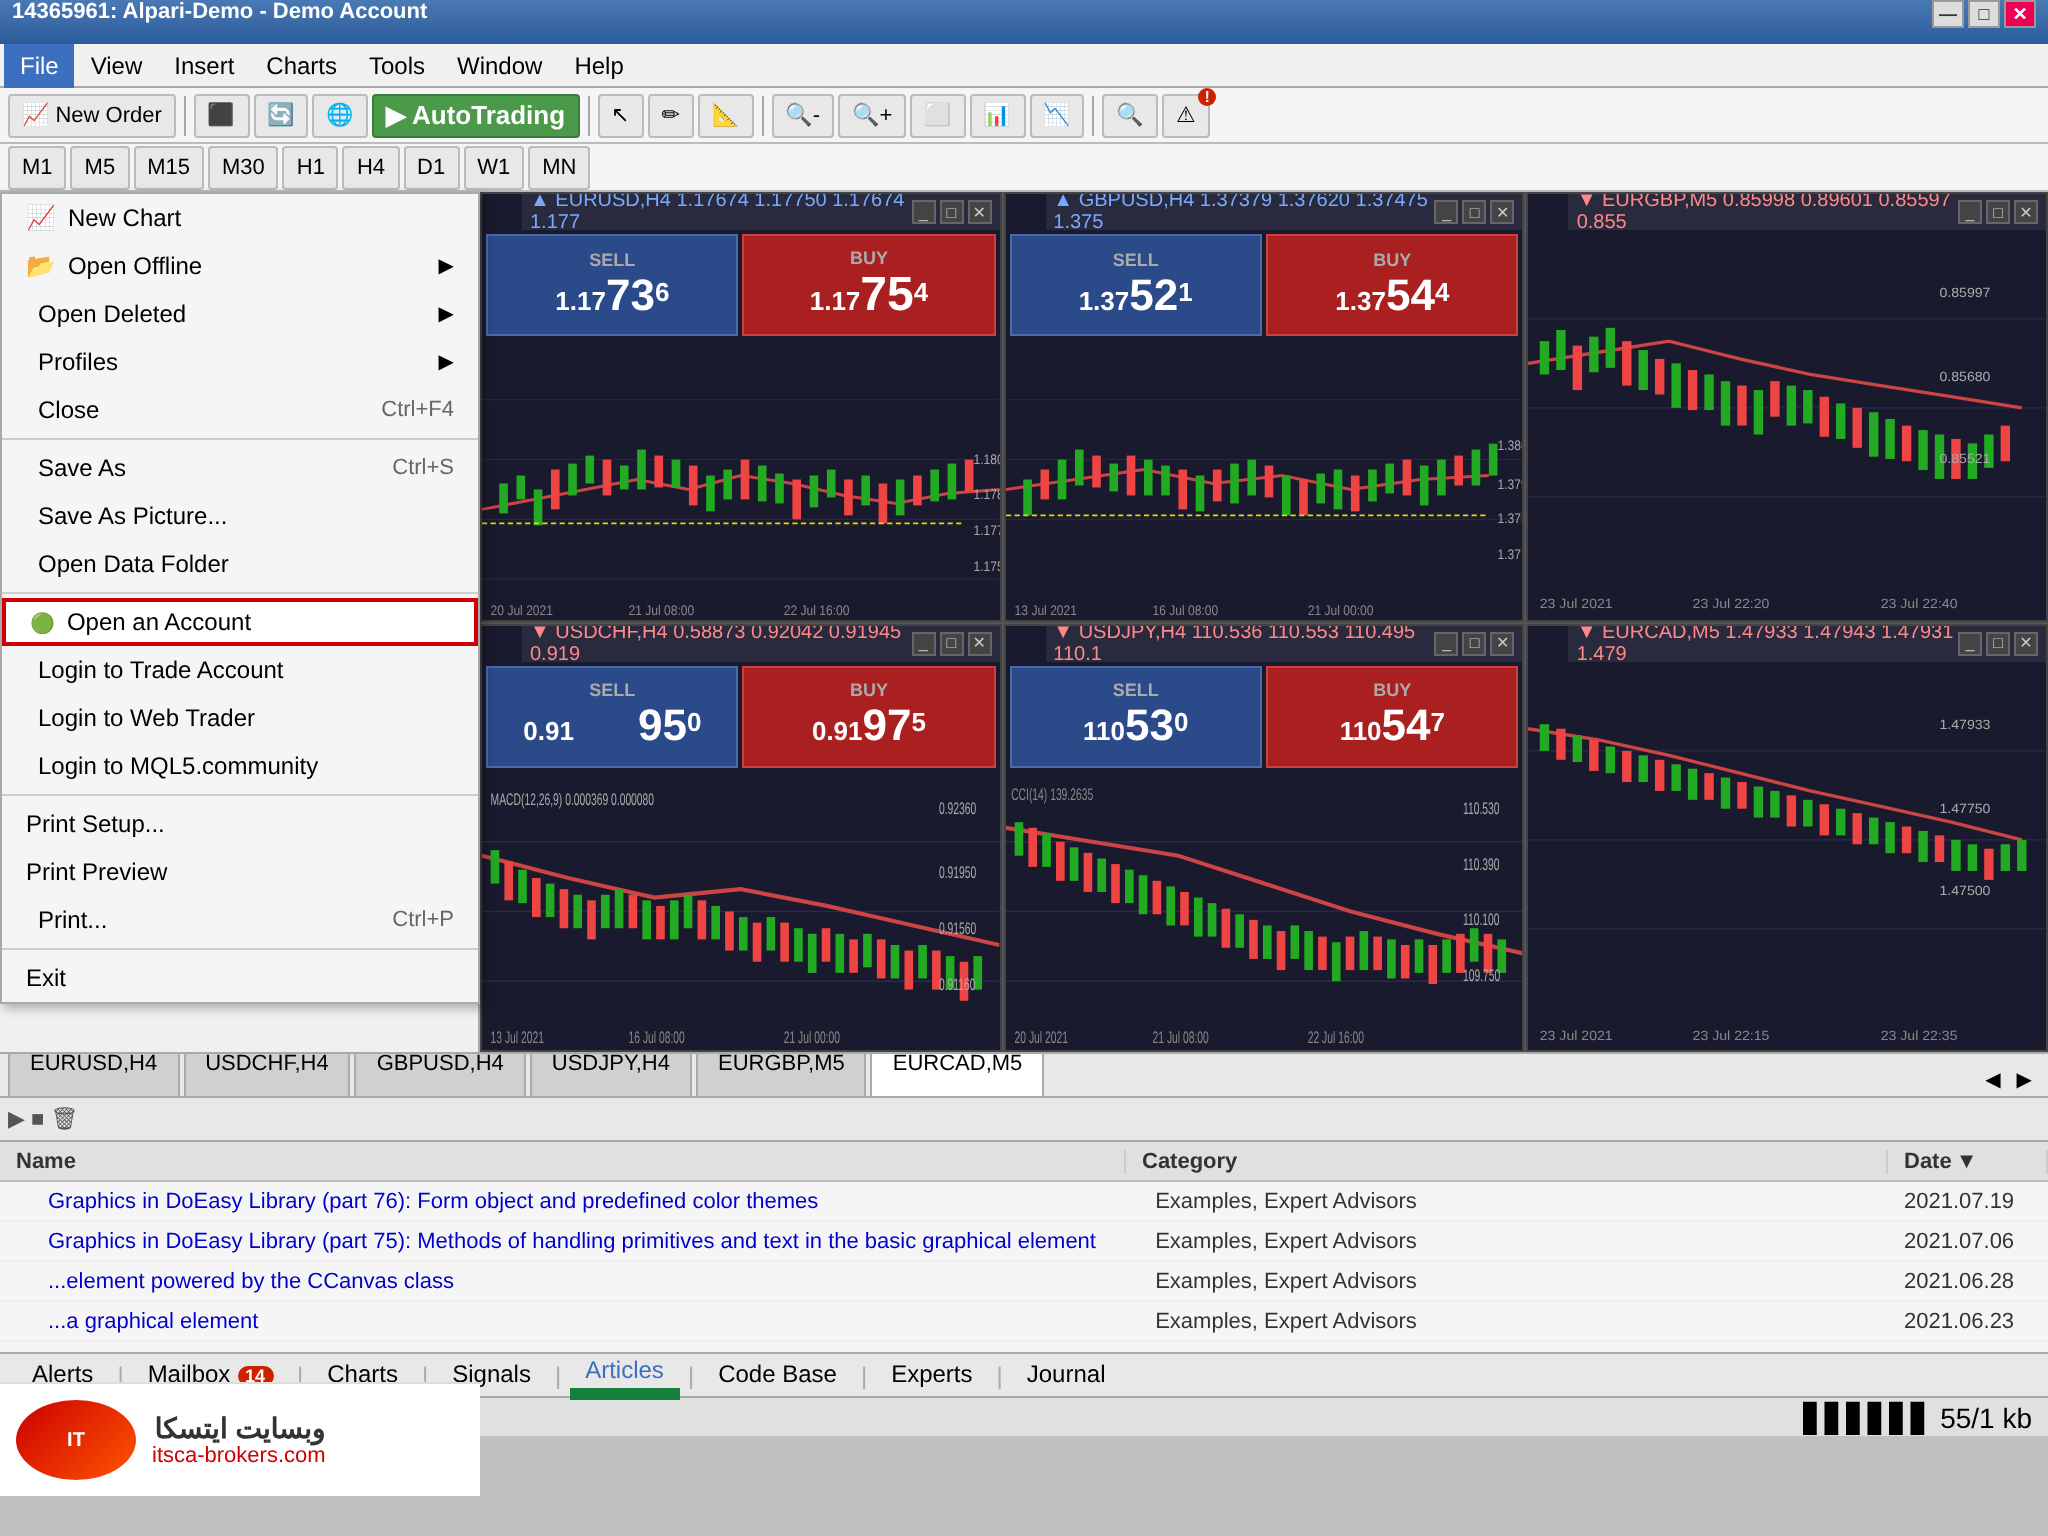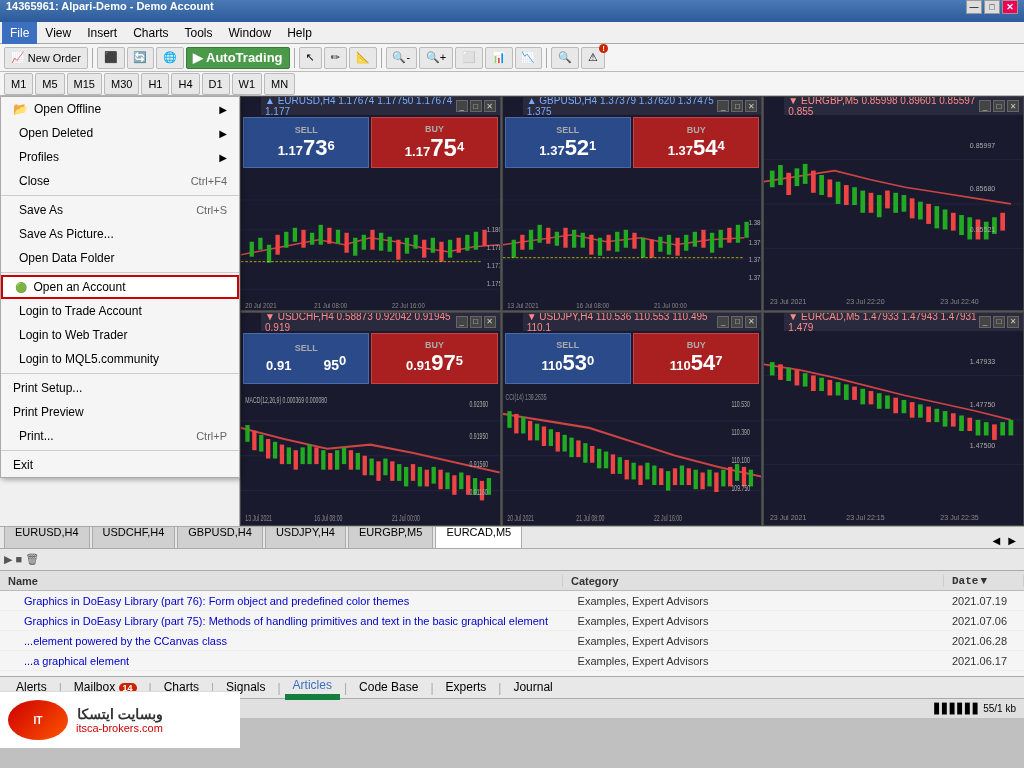--- a/index.html
+++ b/index.html
@@ -247,21 +247,21 @@
     .table-header {
       display: flex;
       background: #e0e0e0;
       border-bottom: 1px solid #bbb;
       height: 20px;
       align-items: center;
     }
     .th { padding: 0 8px; font-size: 11px; font-weight: bold; color: #333; border-right: 1px solid #ccc; }
     .th.name-col { flex: 3; }
     .th.cat-col { flex: 2; }
-    .th.date-col { width: 80px; display: flex; align-items: flex-start; gap: 2px; font-family: Liberation Mono, monospace; }
+    .th.date-col { width: 80px; display: flex; align-items: flex-start; gap: 2px; }
 
     .table-row {
       display: flex;
       height: 20px;
       align-items: center;
       border-bottom: 1px solid #eee;
     }
     .td { padding: 0 8px; font-size: 11px; color: #333; overflow: hidden; text-overflow: ellipsis; white-space: nowrap; }
     .td.name-col { flex: 3; color: #0000cc; cursor: pointer; padding-left: 24px; }
     .td.cat-col { flex: 2; }
@@ -269,21 +269,21 @@
 
     
     .status-bar {
       height: 20px;
       background: #e0e0e0;
       border-top: 1px solid #aaa;
       display: flex;
       align-items: center;
       justify-content: space-between;
       padding: 0 8px;
-      font-size: 10px;
+      font-size: 14px;
     }
 
     
     .chart-svg { width: 100%; height: 100%; }
 
     .badge { background: #cc2200; color: white; border-radius: 8px; padding: 0 4px; font-size: 9px; font-weight: bold; }
   </style>
 </head>
 <body>
 
@@ -346,20 +346,24 @@
   <div class="toolbar-btn">H4</div>
   <div class="toolbar-btn">D1</div>
   <div class="toolbar-btn">W1</div>
   <div class="toolbar-btn">MN</div>
 </div>
 
 <div style="display:flex; height: 430px;">
 
   <div class="sidebar">
     <div class="dropdown-menu">
+      <div class="dropdown-item">
+        <span><span style="margin-right:6px;">📈</span>New Chart</span>
+        <span class="arrow"></span>
+      </div>
       <div class="dropdown-item">
         <span><span style="margin-right:6px;">📂</span>Open Offline</span>
         <span class="arrow">▶</span>
       </div>
       <div class="dropdown-item">
         <span><span style="margin-right:6px;"></span>Open Deleted</span>
         <span class="arrow">▶</span>
       </div>
       <div class="dropdown-item">
         <span><span style="margin-right:6px;"></span>Profiles</span>
@@ -621,21 +625,21 @@
         <div class="chart-header-btns">
           <div class="chart-mini-btn">_</div>
           <div class="chart-mini-btn">□</div>
           <div class="chart-mini-btn">✕</div>
         </div>
       </div>
       <div class="trade-panel">
         <div class="sell-box">
           <span class="trade-label">SELL</span>
           <span class="trade-price">
-            <span style="font-size:13px;">0.91</span><span style="font-size:14px;font-weight:bold;margin-left:32px;">95</span><sup style="font-size:13px;">0</sup>
+            <span style="font-size:13px;">0.91</span><span style="font-size:22px;font-weight:bold;margin-left:32px;">95</span><sup style="font-size:13px;">0</sup>
           </span>
         </div>
         <div class="buy-box">
           <span class="trade-label">BUY</span>
           <span class="trade-price">
             <span style="font-size:13px;">0.91</span><span style="font-size:22px;font-weight:bold;">97</span><sup style="font-size:13px;">5</sup>
           </span>
         </div>
       </div>
       <div class="chart-canvas">
@@ -871,21 +875,21 @@
       <div class="td date-col">2021.07.06</div>
     </div>
     <div class="table-row">
       <div class="td name-col">...element powered by the CCanvas class</div>
       <div class="td cat-col">Examples, Expert Advisors</div>
       <div class="td date-col">2021.06.28</div>
     </div>
     <div class="table-row">
       <div class="td name-col">...a graphical element</div>
       <div class="td cat-col">Examples, Expert Advisors</div>
-      <div class="td date-col">2021.06.17</div>
+      <div class="td date-col">2021.06.23</div>
     </div>
   </div>
 
   <div class="bottom-tabs-bar">
     <span class="bottom-tab">Alerts</span>
     <span class="bottom-tab-sep">|</span>
     <span class="bottom-tab">Mailbox <span class="badge">14</span></span>
     <span class="bottom-tab-sep">|</span>
     <span class="bottom-tab">Charts</span>
     <span class="bottom-tab-sep">|</span>

